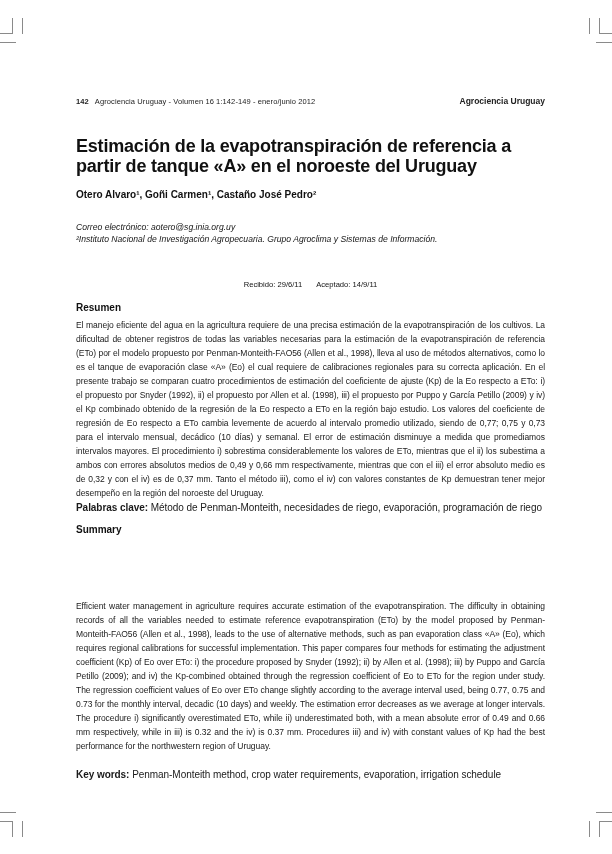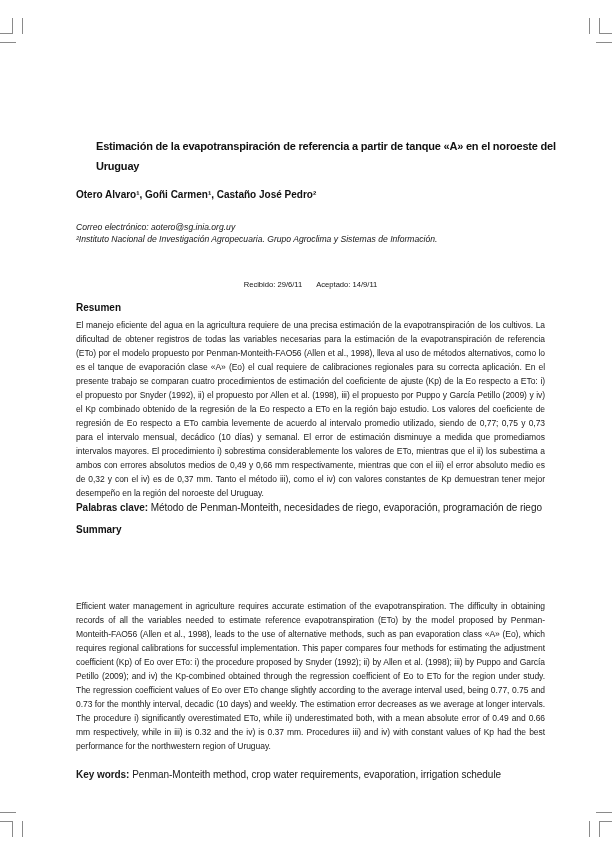--- a/index.html
+++ b/index.html
@@ -22,22 +22,22 @@
     top:96px;
     display:flex; justify-content:space-between; align-items:baseline;
     font-size:7.5px; color:#222;
   }
   .journal-header .left { letter-spacing:0.1px; }
   .journal-header .pageno { font-weight:bold; margin-right:6px; }
   .journal-header .right { font-weight:bold; font-size:8.5px; }
 
   .title-es {
     top:136px;
-    font-size:11px; font-weight:bold; letter-spacing:-0.2px;
-    line-height:20px; color:#111;margin-left:20px;
+    font-size:18px; font-weight:bold; letter-spacing:-0.2px;
+    line-height:20px; color:#111;
   }
 
   .authors {
     top:189px;
     font-size:10px; font-weight:bold; color:#111;
   }
 
   .affiliations {
     top:221px;
     font-size:8.6px; font-style:italic; line-height:12.3px; color:#161616;
@@ -93,20 +93,26 @@
   <div class="mark" style="left:0; top:812px; width:16px; height:1px;"></div>
   <div class="mark" style="left:0; top:821px; width:12px; height:1px;"></div>
   <div class="mark" style="left:12px; top:821px; width:1px; height:16px;"></div>
   <div class="mark" style="left:22px; top:821px; width:1px; height:16px;"></div>
 
   <div class="mark" style="right:0; top:812px; width:16px; height:1px;"></div>
   <div class="mark" style="right:0; top:821px; width:12px; height:1px;"></div>
   <div class="mark" style="right:12px; top:821px; width:1px; height:16px;"></div>
   <div class="mark" style="right:22px; top:821px; width:1px; height:16px;"></div>
 
+  <div class="content journal-header">
+    <div class="left">
+      <span class="pageno">142</span><span>Agrociencia Uruguay - Volumen 16 1:142-149 - enero/junio 2012</span>
+    </div>
+    <div class="right">Agrociencia Uruguay</div>
+  </div>
 
   <div class="content title-es">Estimación de la evapotranspiración de referencia a partir de tanque «A» en el noroeste del Uruguay</div>
 
   <div class="content authors">Otero Alvaro¹, Goñi Carmen¹, Castaño José Pedro²</div>
 
   <div class="content affiliations">
     <div>Correo electrónico: aotero@sg.inia.org.uy</div>
     <div>²Instituto Nacional de Investigación Agropecuaria. Grupo Agroclima y Sistemas de Información.</div>
   </div>
 

